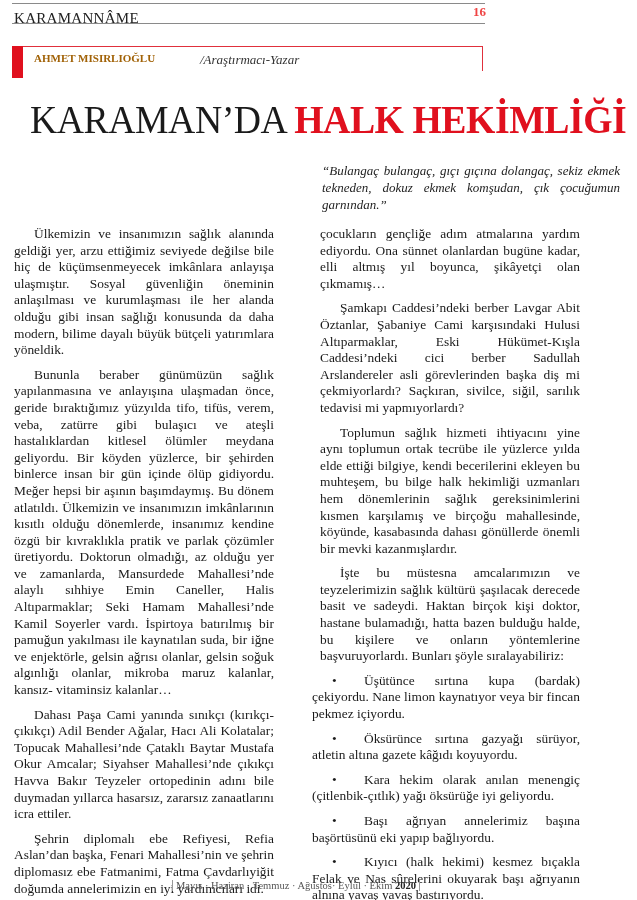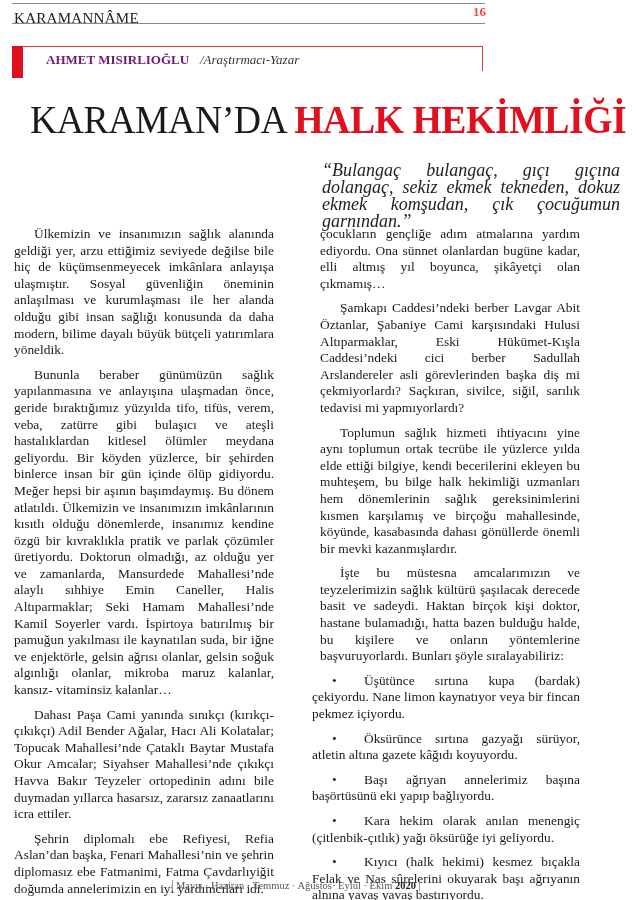--- a/index.html
+++ b/index.html
@@ -18,33 +18,33 @@
     position: absolute; left: 473px; top: 4px; font-size: 13px; font-weight: bold; color: #ef4444;
   }
   .author-box {
     position: absolute; left: 12px; top: 46px; width: 470px; height: 24px;
     border-top: 1.5px solid #e0303c; border-right: 1.5px solid #e0303c;
   }
   .author-mark {
     position: absolute; left: 12px; top: 46px; width: 11px; height: 32px; background: #e0101e;
   }
   .author-name {
-    position: absolute; left: 46px; top: 52px; font-size: 13px; font-weight: bold; color: #701a75;
+    position: absolute; left: 34px; top: 52px; font-size: 11px; font-weight: bold; color: #a16207;
   }
   .author-role {
     position: absolute; left: 200px; top: 52px; font-size: 13px; font-style: italic; color: #333; text-align: center;
   }
   .title {
     position: absolute; left: 30px; top: 95px; font-size: 41px; white-space: nowrap; letter-spacing: -0.5px;
     transform: scaleX(0.92); transform-origin: left top;
   }
   .title .t-black { color: #1a1a1a; }
   .title .t-red { color: #e0101e; font-weight: bold; }
   .epigraph {
-    position: absolute; left: 322px; top: 162px; width: 298px; font-size: 18px; line-height: 17px;
+    position: absolute; left: 322px; top: 162px; width: 298px; font-size: 13px; line-height: 17px;
     font-style: italic; text-align: justify; color: #222;
   }
   .col {
     position: absolute; top: 226px; width: 268px; font-size: 13.4px; line-height: 16.6px; color: #1a1a1a;
   }
   .col-left { left: 6px; }
   .col-right { left: 312px; }
   .col p { margin: 0 0 8px 8px; text-indent: 20px; text-align: justify; hyphens: manual; }
   .col p.noind { text-indent: 0; }
   .col .bullet { margin: 0 0 8px 0; text-align: justify; text-indent: 20px; }
@@ -81,21 +81,21 @@
   <p>Şehrin Abdal Hüseyin amcası durur mu? Okuluna kursuna gitmeden elinde bir usturayla</p>
 </div>
 
 <div class="col col-right">
   <p class="noind">çocukların gençliğe adım atmalarına yardım ediyordu. Ona sünnet olanlardan bugüne kadar, elli altmış yıl boyunca, şikâyetçi olan çıkmamış…</p>
   <p>Şamkapı Caddesi’ndeki berber Lavgar Abit Öztanlar, Şabaniye Cami karşısındaki Hulusi Altıparmaklar, Eski Hükümet-Kışla Caddesi’ndeki cici berber Sadullah Arslandereler asli görevlerinden başka diş mi çekmiyorlardı? Saçkıran, sivilce, siğil, sarılık tedavisi mi yapmıyorlardı?</p>
   <p>Toplumun sağlık hizmeti ihtiyacını yine aynı toplumun ortak tecrübe ile yüzlerce yılda elde ettiği bilgiye, kendi becerilerini ekleyen bu muhteşem, bu bilge halk hekimliği uzmanları hem dönemlerinin sağlık gereksinimlerini kısmen karşılamış ve birçoğu mahallesinde, köyünde, kasabasında dahası gönüllerde önemli bir mevki kazanmışlardır.</p>
   <p>İşte bu müstesna amcalarımızın ve teyzelerimizin sağlık kültürü şaşılacak derecede basit ve sadeydi. Haktan birçok kişi doktor, hastane bulamadığı, hatta bazen bulduğu halde, bu kişilere ve onların yöntemlerine başvuruyorlardı. Bunları şöyle sıralayabiliriz:</p>
   <div class="bullet"><span class="dot">•</span><span>Üşütünce sırtına kupa (bardak) çekiyordu. Nane limon kaynatıyor veya bir fincan pekmez içiyordu.</span></div>
   <div class="bullet"><span class="dot">•</span><span>Öksürünce sırtına gazyağı sürüyor, atletin altına gazete kâğıdı koyuyordu.</span></div>
+  <div class="bullet"><span class="dot">•</span><span>Kara hekim olarak anılan menengiç (çitlenbik-çıtlık) yağı öksürüğe iyi geliyordu.</span></div>
   <div class="bullet"><span class="dot">•</span><span>Başı ağrıyan annelerimiz başına başörtüsünü eki yapıp bağlıyordu.</span></div>
-  <div class="bullet"><span class="dot">•</span><span>Kara hekim olarak anılan menengiç (çitlenbik-çıtlık) yağı öksürüğe iyi geliyordu.</span></div>
   <div class="bullet"><span class="dot">•</span><span>Kıyıcı (halk hekimi) kesmez bıçakla Felak ve Nas sûrelerini okuyarak başı ağrıyanın alnına yavaş yavaş bastırıyordu.</span></div>
 </div>
 
 <div class="footer">
   <span>Mayıs · Haziran · Temmuz · Ağustos· Eylül · Ekim</span>
   <span class="year">2020</span>
 </div>
 
 </body></html>

